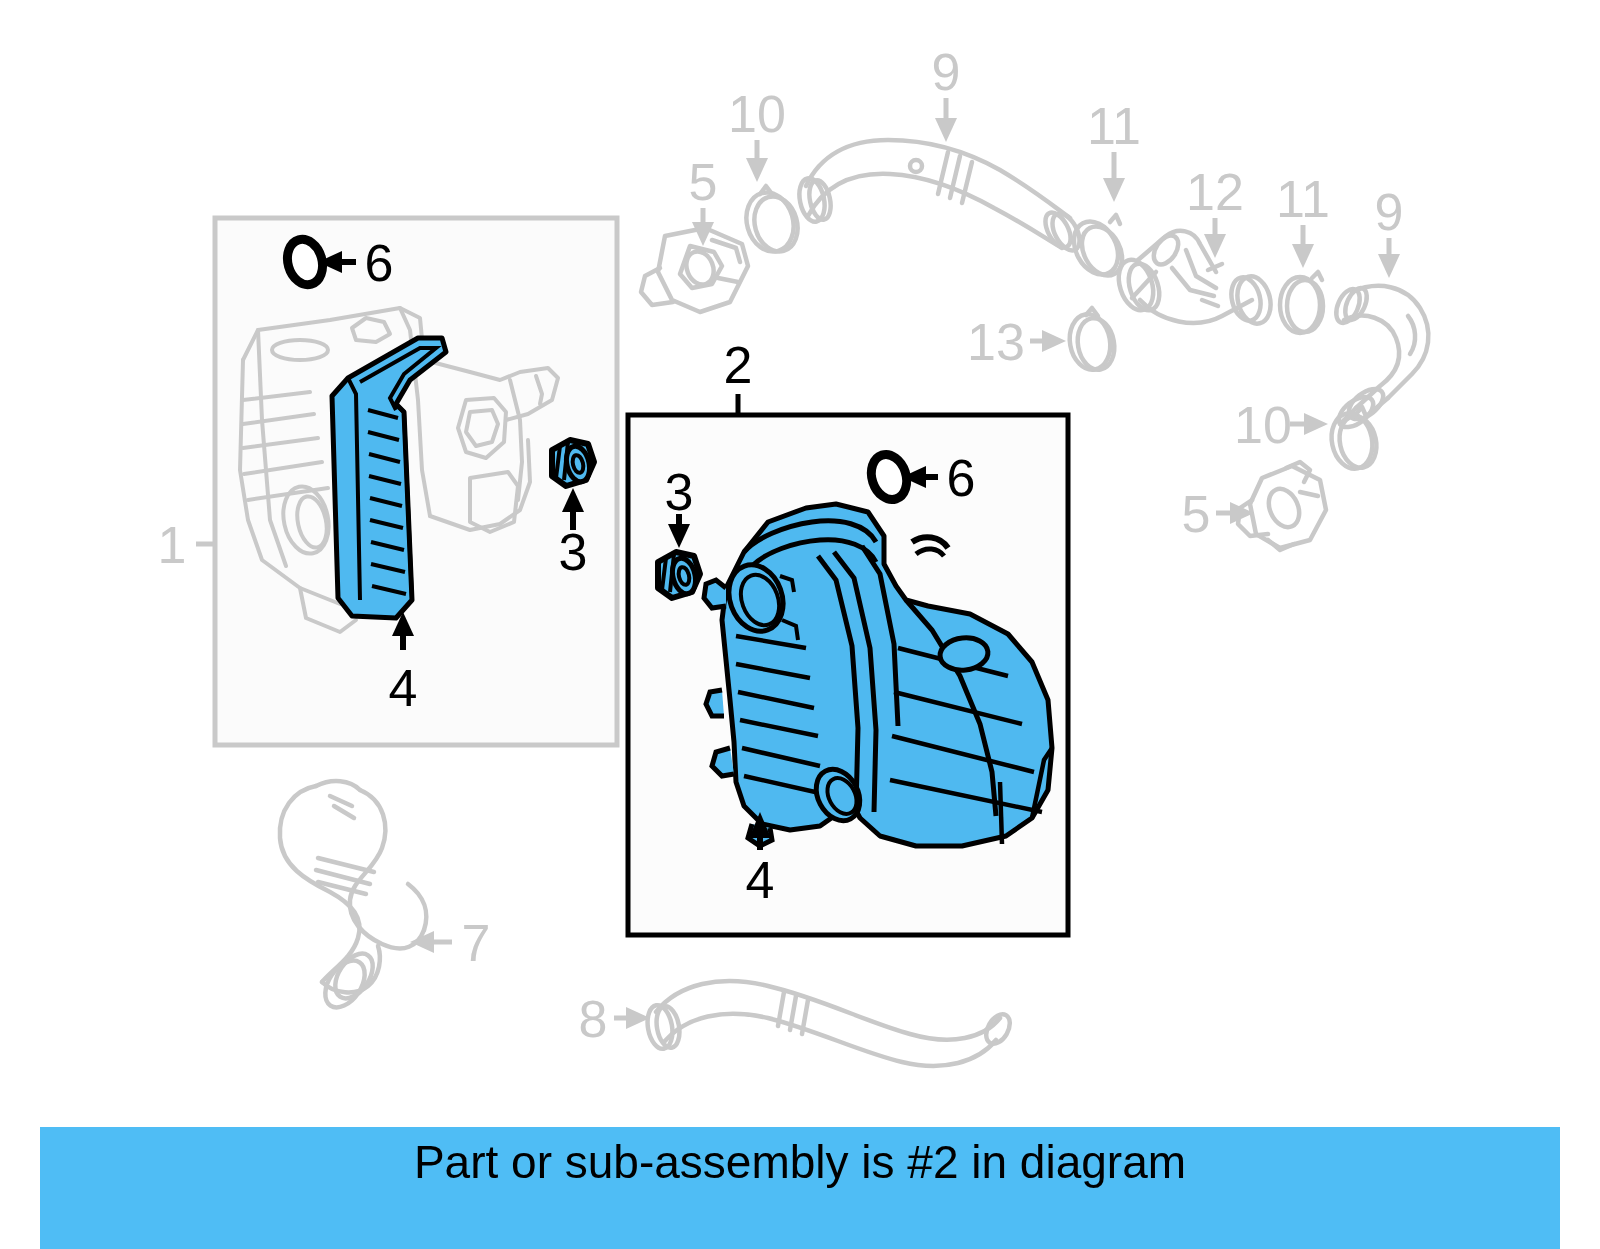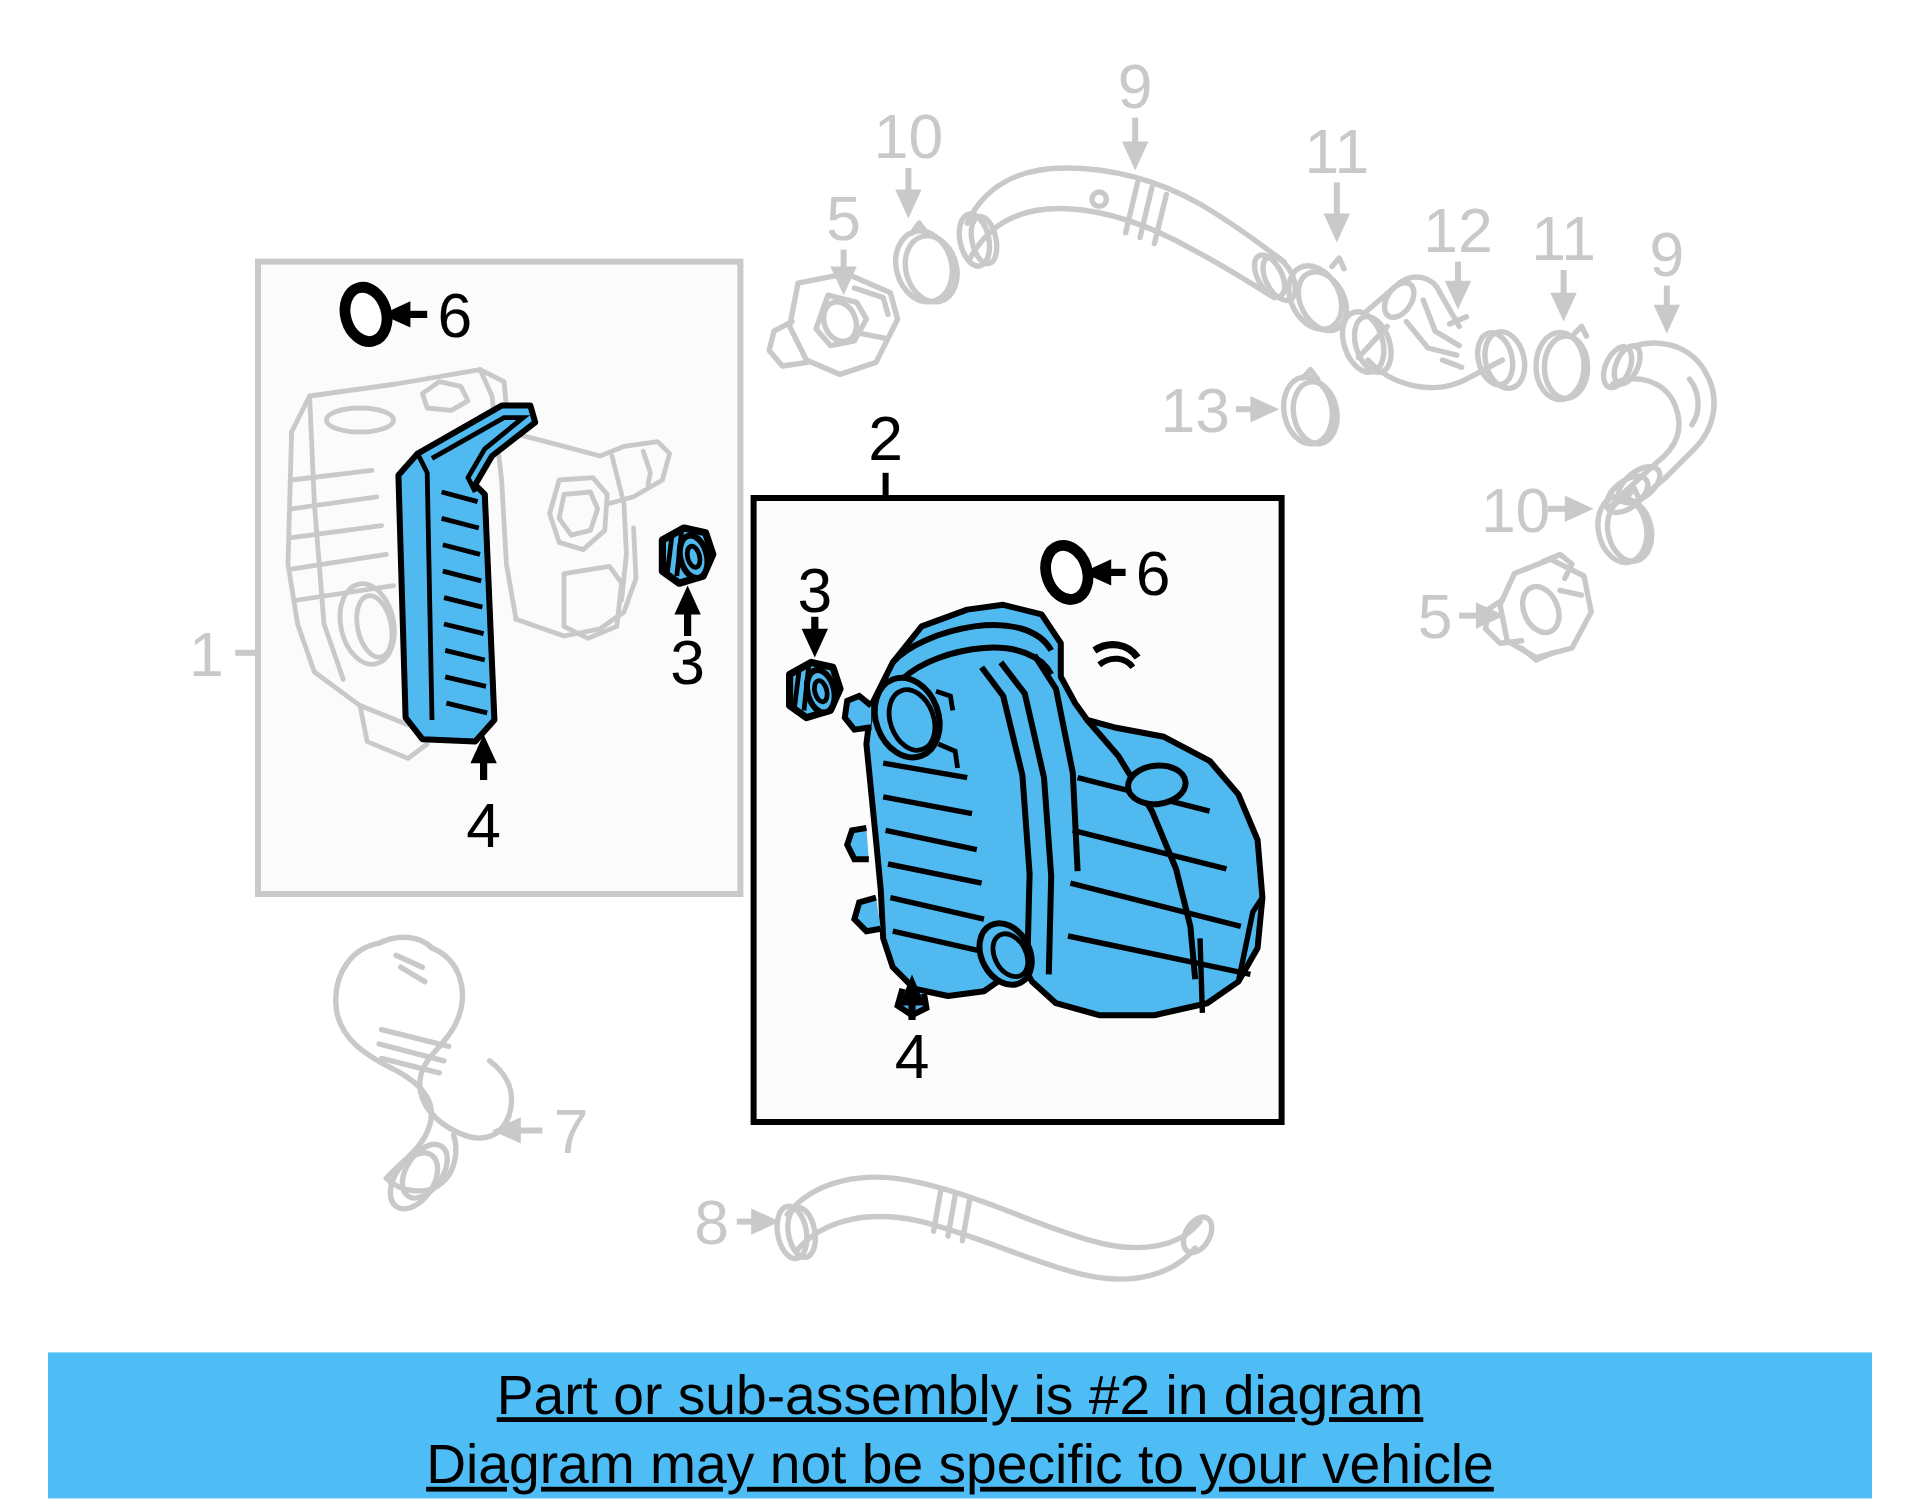--- a/index.html
+++ b/index.html
@@ -38,21 +38,20 @@
     padding-top: 6px;
     box-sizing: border-box;
   }
   .banner-line {
     color: #000000;
     font-family: "Liberation Sans", sans-serif;
     font-size: 46px;
     line-height: 58px;
     letter-spacing: 0px;
     white-space: nowrap;
-    text-decoration: underline;
   }
   
 </style>
 </head>
 <body>
 
 <div id="page">
 
   <svg id="diagram-svg" viewBox="0 0 1600 1249">
 
@@ -379,16 +378,15 @@
       <g>
         <line x1="614" y1="1018" x2="636" y2="1018" stroke="#C9C9C9" stroke-width="5"></line>
         <polygon points="650,1018 626,1007 626,1029" fill="#C9C9C9"></polygon>
       </g>
       <text x="593" y="1037" font-family="Liberation Sans, sans-serif" font-size="52" fill="#C9C9C9" text-anchor="middle">8</text>
     </g>
   </svg>
 
   <div class="banner">
     <div class="banner-line">Part or sub-assembly is #2 in diagram</div>
-    <div class="banner-line">Diagram may not be specific to your vehicle</div>
   </div>
 
 </div>
 
 </body></html>

